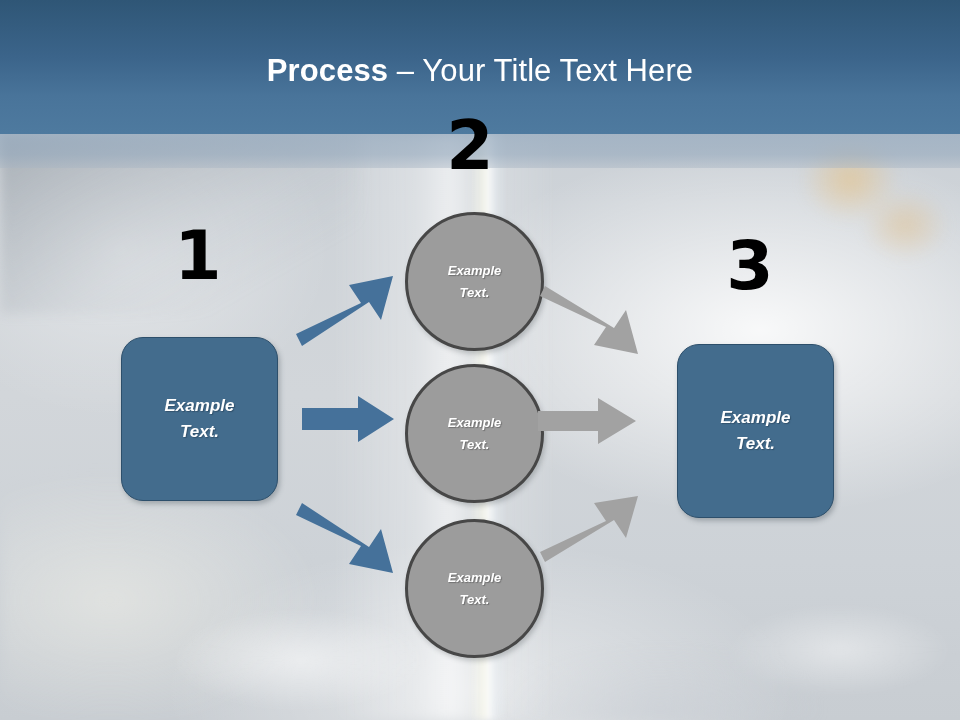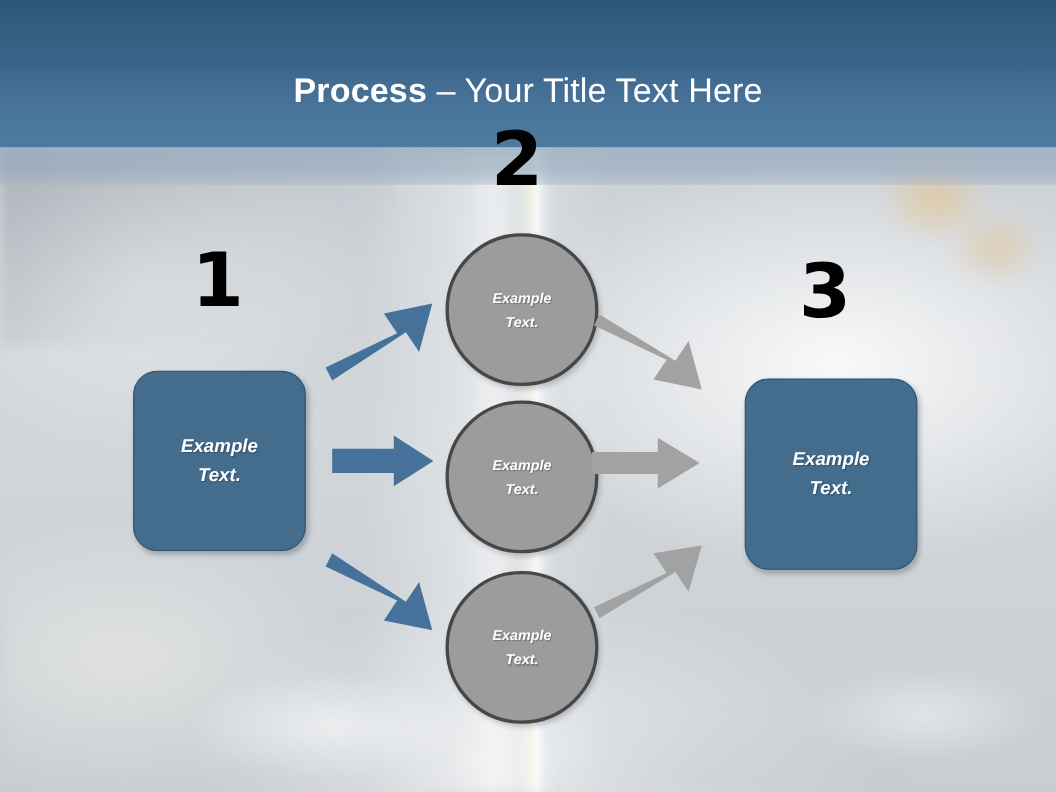--- a/index.html
+++ b/index.html
@@ -88,21 +88,20 @@
   }
   .title-text {
     position: absolute;
     left: 0; top: 52px; width: 960px;
     text-align: center;
     color: #ffffff;
     font-size: 31px;
     line-height: 38px;
     white-space: nowrap;
     letter-spacing: 0.1px;
-    margin-top: 12px;
   }
   .title-strong { font-weight: bold; }
   .title-rest   { font-weight: normal; }
 
   .sub-band {
     position: absolute;
     left: 0; top: 134px; width: 960px; height: 34px;
     background: linear-gradient(180deg, rgba(150,170,190,0.72) 0%, rgba(152,171,190,0.66) 60%, rgba(168,181,195,0.45) 100%);
   }
 

